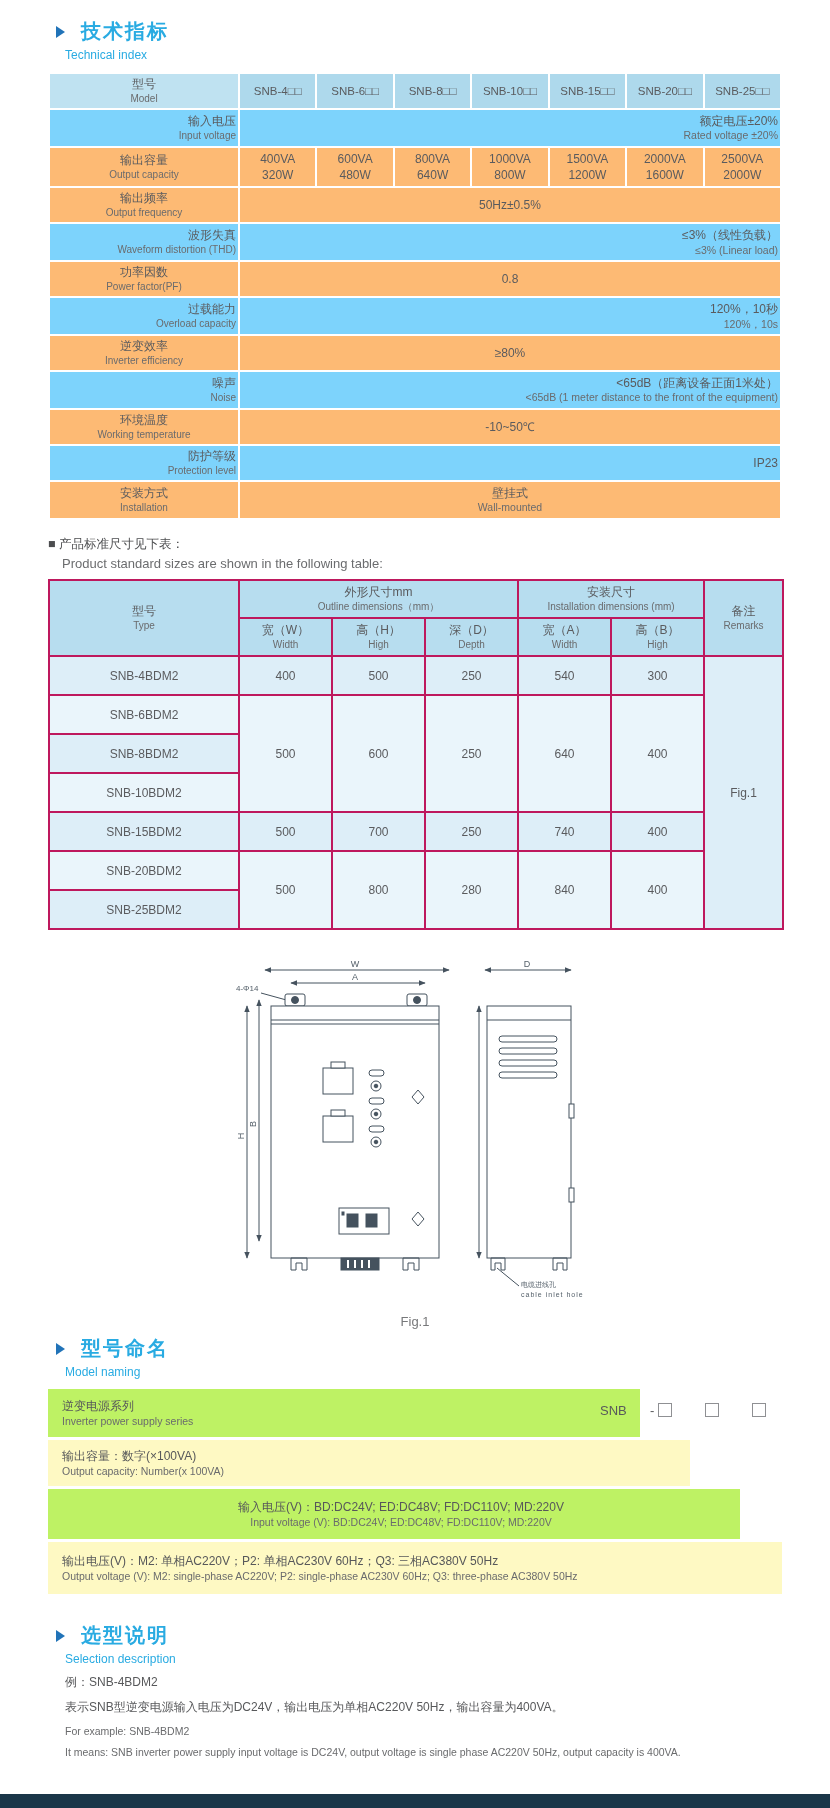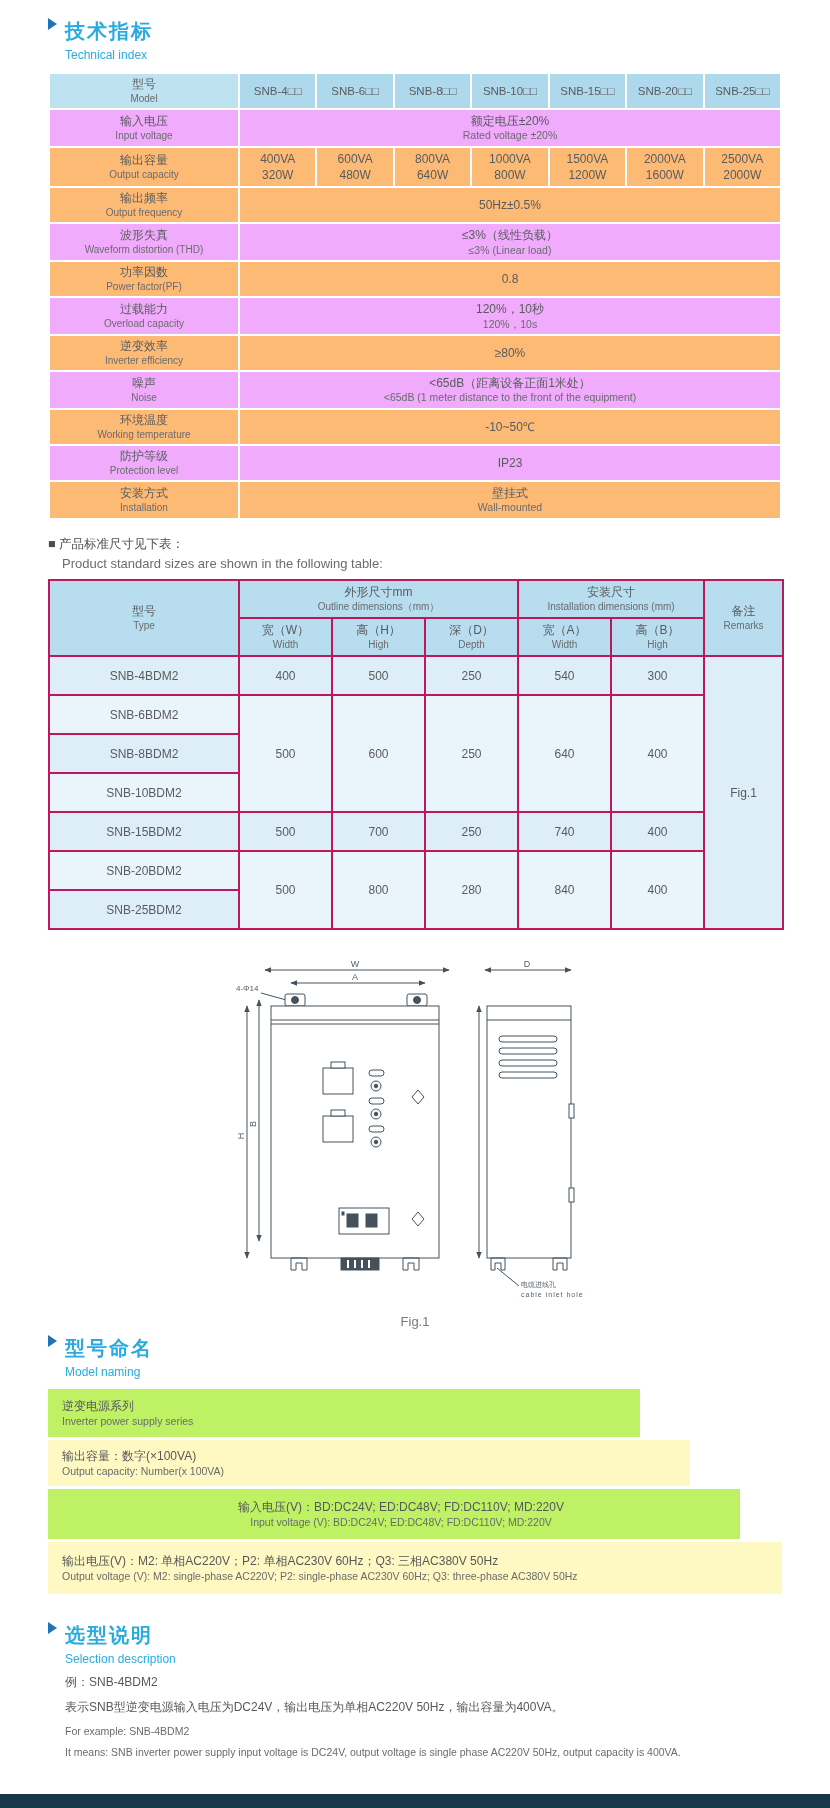--- a/index.html
+++ b/index.html
@@ -1,33 +1,33 @@
 <!DOCTYPE html>
 <html><head>
 <meta charset="utf-8">
 <style>
   html,body{margin:0;padding:0;background:#fff;}
   .page{width:830px;height:1808px;position:relative;background:#fff;overflow:hidden;
         font-family:"Liberation Sans",sans-serif;color:#58595b;}
   .content{padding:12px 48px 0 48px;}
 
   
-  .sec-head{display:flex;gap:8px;margin-top:6px;}
+  .sec-head{display:flex;align-items:center;gap:16px;margin-top:6px;margin-left:8px;}
   .tri{width:0;height:0;border-left:9px solid #2173b8;border-top:6px solid transparent;
        border-bottom:6px solid transparent;}
   .sec-title{font-size:20px;color:#29abe2;letter-spacing:2px;font-weight:bold;}
   .sec-sub{font-size:12px;color:#29abe2;margin:3px 0 10px 17px;}
 
   
   table.spec{border-collapse:collapse;width:734px;table-layout:fixed;}
   table.spec td{border:2px solid #fff;text-align:center;vertical-align:middle;
                 padding:3px 2px;color:#5a5b5e;}
   .spec .hlbl{background:#bfe2f1;}
   .spec .hmod{background:#aed9ec;font-size:11.5px;}
-  .spec tr.dark td{background:#f0abfc;}
+  .spec tr.dark td{background:#7dd3fc;text-align:right;}
   .spec tr.light td{background:#fdba74;}
   .cn{font-size:12px;line-height:1.3;}
   .en{font-size:10px;line-height:1.25;color:#6a6b6d;}
   .val{font-size:12px;line-height:1.35;}
   .val2{font-size:10.5px;line-height:1.3;color:#6a6b6d;}
 
   
   .note-cn{font-size:12.5px;color:#4c4d4f;margin:16px 0 3px 0;}
   .note-en{font-size:13px;color:#6b6c6e;margin:0 0 8px 14px;}
 
@@ -438,20 +438,27 @@
       <div class="en">Output capacity: Number(x 100VA)</div>
     </div>
     <div class="nrow nblue r3">
       <div class="cn">输入电压(V)：BD:DC24V; ED:DC48V; FD:DC110V; MD:220V</div>
       <div class="en">Input voltage (V): BD:DC24V; ED:DC48V; FD:DC110V; MD:220V</div>
     </div>
     <div class="nrow ngray r4">
       <div class="cn">输出电压(V)：M2: 单相AC220V；P2: 单相AC230V 60Hz；Q3: 三相AC380V 50Hz</div>
       <div class="en">Output voltage (V): M2: single-phase AC220V; P2: single-phase AC230V 60Hz; Q3: three-phase AC380V 50Hz</div>
     </div>
+    <div class="codes">
+      <span style="left:552px">SNB</span>
+      <span style="left:602px">-</span>
+      <span class="cbox" style="left:610px"></span>
+      <span class="cbox" style="left:657px"></span>
+      <span class="cbox" style="left:704px"></span>
+    </div>
   </div>
 
   <div class="sec-head" style="margin-top:28px">
     <div class="tri"></div>
     <div class="sec-title">选型说明</div>
   </div>
   <div class="sec-sub" style="margin-bottom:4px">Selection description</div>
   <div class="sel-line-cn">例：SNB-4BDM2</div>
   <div class="sel-line-cn">表示SNB型逆变电源输入电压为DC24V，输出电压为单相AC220V 50Hz，输出容量为400VA。</div>
   <div class="sel-line-en">For example: SNB-4BDM2</div>

